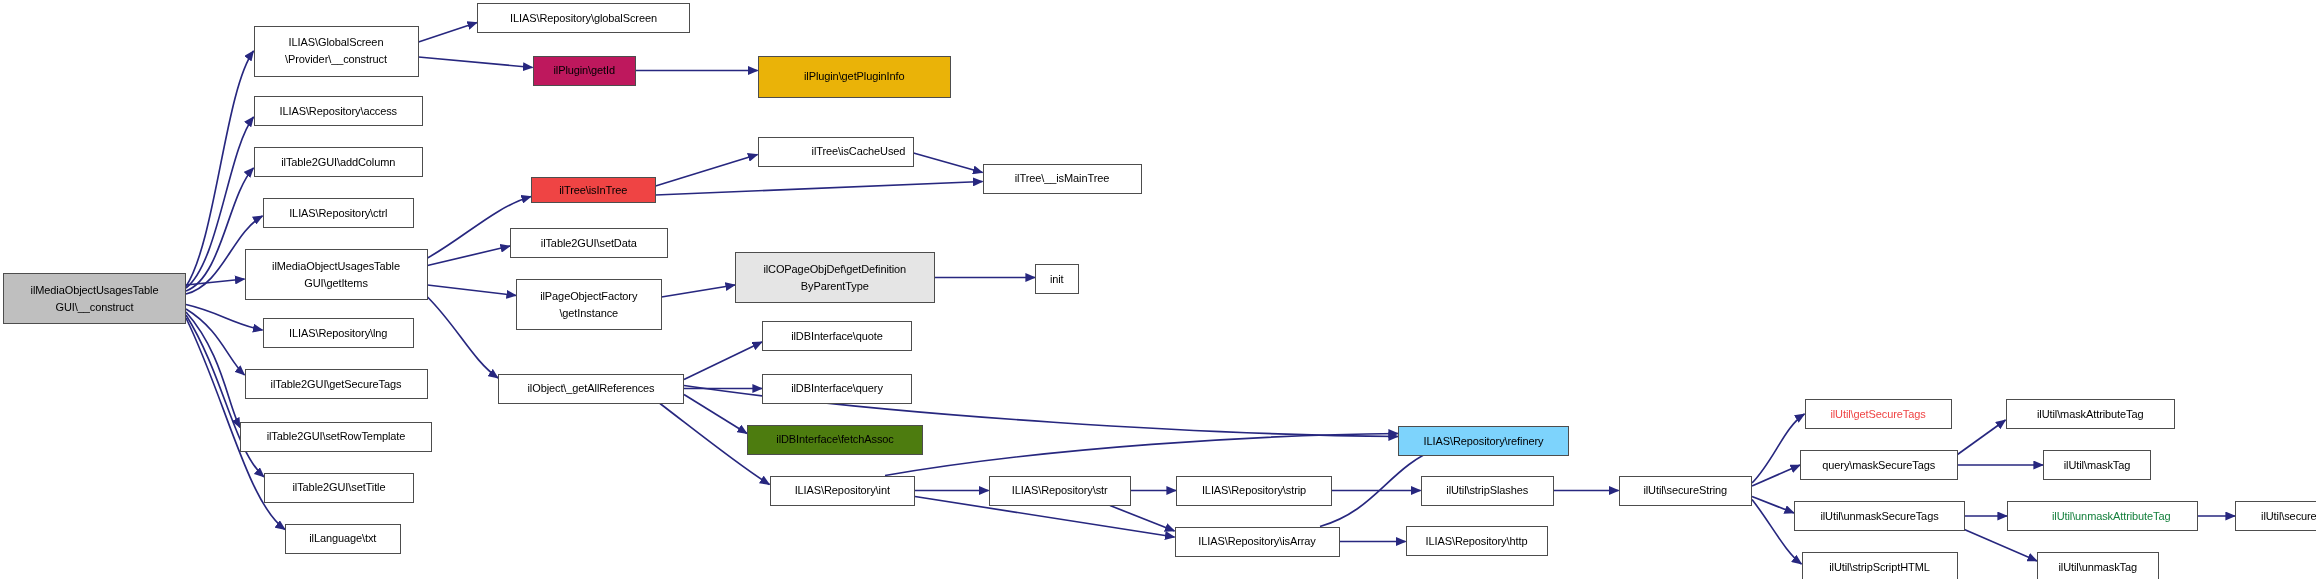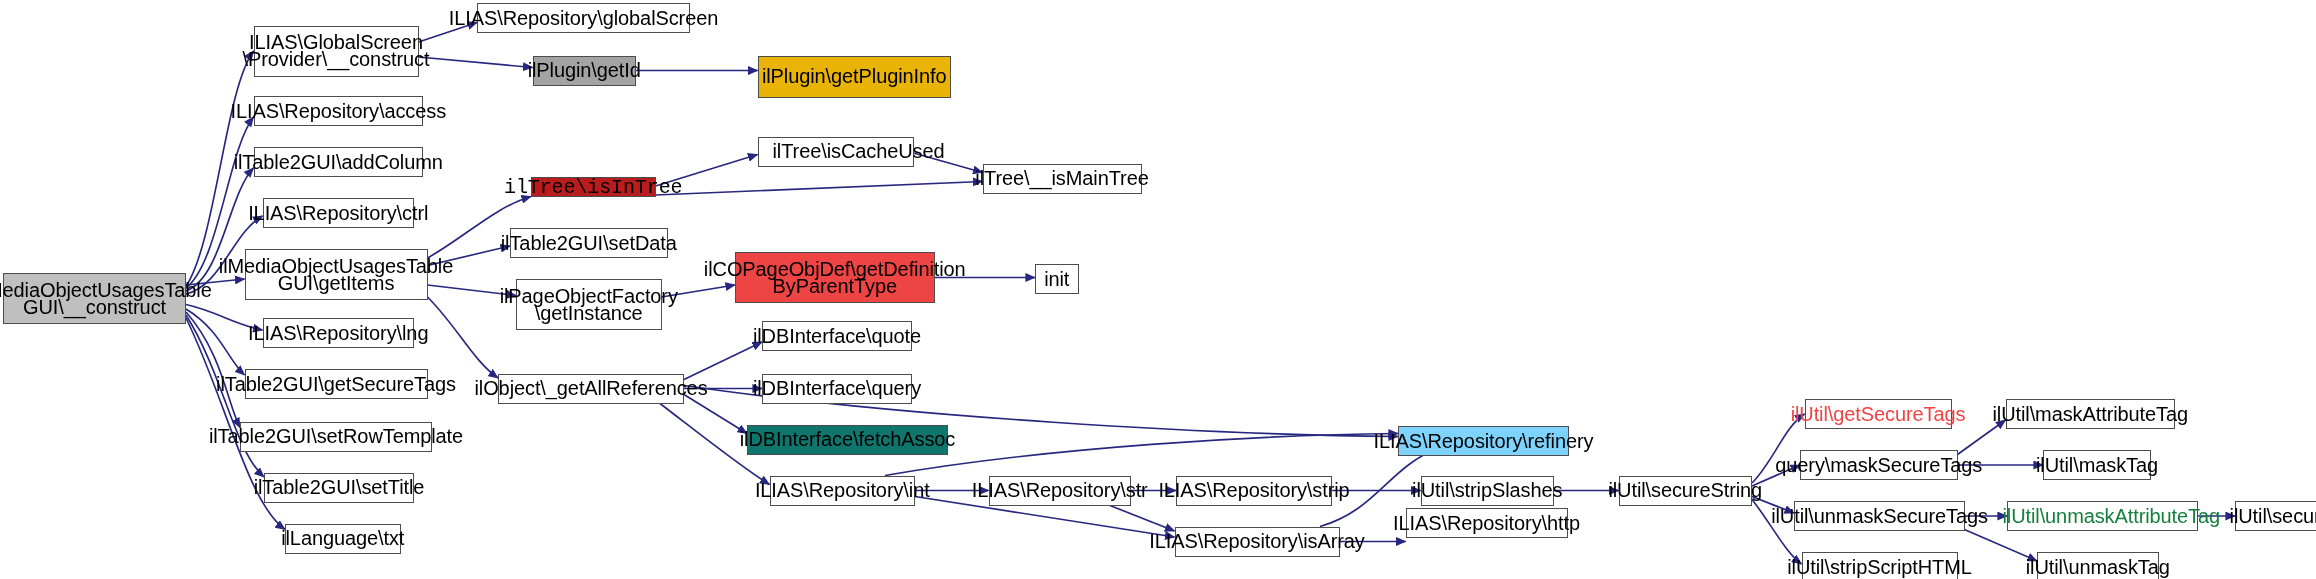--- a/index.html
+++ b/index.html
@@ -26,21 +26,21 @@
   .node {
     position: absolute;
     box-sizing: border-box;
     border: 1px solid #4d4d4d;
     background: #ffffff;
     color: #000000;
     display: flex;
     align-items: center;
     justify-content: center;
     text-align: center;
-    font-size: 20px;
+    font-size: 11px;
     line-height: 17px;
     letter-spacing: -0.1px;
     white-space: pre-line;
     z-index: 2;
   }
   .node.root {
     background: #bfbfbf;
     border: 1px solid #4d4d4d;
   }
 </style>
@@ -101,50 +101,50 @@
         <path d="M1305,351 L1358,374" fill="none" stroke="#27277f" stroke-width="1.1" marker-end="url(#arrowhead)"></path>
         <path d="M1465,344 L1490,344" fill="none" stroke="#27277f" stroke-width="1.1" marker-end="url(#arrowhead)"></path>
       </g>
   </svg>
   <div id="nodes">
       <div class="node root" title="ilMediaObjectUsagesTableGUI\__construct" style="left: 3px; top: 273px; width: 183px; height: 51px; border-color: rgb(77, 77, 77); background: rgb(191, 191, 191); color: rgb(0, 0, 0);"><span>ilMediaObjectUsagesTable
 GUI\__construct</span></div>
       <div class="node" title="ILIAS\GlobalScreen\Provider\__construct" style="left: 253.5px; top: 25.5px; width: 165px; height: 51px; border-color: rgb(77, 77, 77); background: rgb(255, 255, 255); color: rgb(0, 0, 0);"><span>ILIAS\GlobalScreen
 \Provider\__construct</span></div>
       <div class="node" title="ILIAS\Repository\globalScreen" style="left: 477px; top: 3px; width: 213px; height: 30px; border-color: rgb(77, 77, 77); background: rgb(255, 255, 255); color: rgb(0, 0, 0);"><span>ILIAS\Repository\globalScreen</span></div>
-      <div class="node" title="ilPlugin\getId" style="left: 532.5px; top: 55.5px; width: 103.5px; height: 30px; border-color: rgb(77, 77, 77); background: #a3a3a3; color: rgb(0, 0, 0);"><span>ilPlugin\getId</span></div>
+      <div class="node" title="ilPlugin\getId" style="left: 532.5px; top: 55.5px; width: 103.5px; height: 30px; border-color: rgb(77, 77, 77); background: #be185d; color: rgb(0, 0, 0);"><span>ilPlugin\getId</span></div>
       <div class="node" title="ilPlugin\getPluginInfo" style="left: 757.5px; top: 55.5px; width: 193.5px; height: 42px; border-color: rgb(77, 77, 77); background: #eab308; color: rgb(0, 0, 0);"><span>ilPlugin\getPluginInfo</span></div>
       <div class="node" title="ILIAS\Repository\access" style="left: 253.5px; top: 96px; width: 169.5px; height: 30px; border-color: rgb(77, 77, 77); background: rgb(255, 255, 255); color: rgb(0, 0, 0);"><span>ILIAS\Repository\access</span></div>
       <div class="node" title="ilTable2GUI\addColumn" style="left: 253.5px; top: 147px; width: 169.5px; height: 30px; border-color: rgb(77, 77, 77); background: rgb(255, 255, 255); color: rgb(0, 0, 0);"><span>ilTable2GUI\addColumn</span></div>
       <div class="node" title="ILIAS\Repository\ctrl" style="left: 262.5px; top: 198px; width: 151.5px; height: 30px; border-color: rgb(77, 77, 77); background: rgb(255, 255, 255); color: rgb(0, 0, 0);"><span>ILIAS\Repository\ctrl</span></div>
       <div class="node" title="ilMediaObjectUsagesTableGUI\getItems" style="left: 244.5px; top: 249px; width: 183px; height: 51px; border-color: rgb(77, 77, 77); background: rgb(255, 255, 255); color: rgb(0, 0, 0);"><span>ilMediaObjectUsagesTable
 GUI\getItems</span></div>
-      <div class="node" title="ilTree\isInTree" style="left: 531px; top: 177px; width: 124.5px; height: 20px; border-color: rgb(77, 77, 77); background: #b91c1c; color: rgb(0, 0, 0); font-family: Liberation Mono, monospace;"><span>ilTree\isInTree</span></div>
+      <div class="node" title="ilTree\isInTree" style="left: 531px; top: 177px; width: 124.5px; height: 26px; border-color: rgb(77, 77, 77); background: #ef4444; color: rgb(0, 0, 0);"><span>ilTree\isInTree</span></div>
       <div class="node" title="ilTree\isCacheUsed" style="left: 757.5px; top: 136.5px; width: 156px; height: 30px; border-color: rgb(77, 77, 77); background: rgb(255, 255, 255); color: rgb(0, 0, 0); padding-left: 46px;"><span>ilTree\isCacheUsed</span></div>
       <div class="node" title="ilTree\__isMainTree" style="left: 982.5px; top: 163.5px; width: 159px; height: 30px; border-color: rgb(77, 77, 77); background: rgb(255, 255, 255); color: rgb(0, 0, 0);"><span>ilTree\__isMainTree</span></div>
       <div class="node" title="ilTable2GUI\setData" style="left: 510px; top: 228px; width: 157.5px; height: 30px; border-color: rgb(77, 77, 77); background: rgb(255, 255, 255); color: rgb(0, 0, 0);"><span>ilTable2GUI\setData</span></div>
       <div class="node" title="ilPageObjectFactory\getInstance" style="left: 516px; top: 279px; width: 145.5px; height: 51px; border-color: rgb(77, 77, 77); background: rgb(255, 255, 255); color: rgb(0, 0, 0);"><span>ilPageObjectFactory
 \getInstance</span></div>
-      <div class="node" title="ilCOPageObjDef\getDefinitionByParentType" style="left: 735px; top: 252px; width: 199.5px; height: 51px; border-color: rgb(77, 77, 77); background: #ef4444; color: rgb(0, 0, 0);"><span>ilCOPageObjDef\getDefinition
+      <div class="node" title="ilCOPageObjDef\getDefinitionByParentType" style="left: 735px; top: 252px; width: 199.5px; height: 51px; border-color: rgb(77, 77, 77); background: #e5e5e5; color: rgb(0, 0, 0);"><span>ilCOPageObjDef\getDefinition
 ByParentType</span></div>
       <div class="node" title="init" style="left: 1035px; top: 264px; width: 43.5px; height: 30px; border-color: rgb(77, 77, 77); background: rgb(255, 255, 255); color: rgb(0, 0, 0);"><span>init</span></div>
       <div class="node" title="ILIAS\Repository\lng" style="left: 262.5px; top: 318px; width: 151.5px; height: 30px; border-color: rgb(77, 77, 77); background: rgb(255, 255, 255); color: rgb(0, 0, 0);"><span>ILIAS\Repository\lng</span></div>
       <div class="node" title="ilTable2GUI\setFormAction" style="left: 244.5px; top: 369px; width: 183px; height: 30px; border-color: rgb(77, 77, 77); background: rgb(255, 255, 255); color: rgb(0, 0, 0);"><span>ilTable2GUI\getSecureTags</span></div>
       <div class="node" title="ilTable2GUI\setRowTemplate" style="left: 240px; top: 421.5px; width: 192px; height: 30px; border-color: rgb(77, 77, 77); background: rgb(255, 255, 255); color: rgb(0, 0, 0);"><span>ilTable2GUI\setRowTemplate</span></div>
       <div class="node" title="ilTable2GUI\setTitle" style="left: 264px; top: 472.5px; width: 150px; height: 30px; border-color: rgb(77, 77, 77); background: rgb(255, 255, 255); color: rgb(0, 0, 0);"><span>ilTable2GUI\setTitle</span></div>
       <div class="node" title="ilLanguage\txt" style="left: 285px; top: 523.5px; width: 115.5px; height: 30px; border-color: rgb(77, 77, 77); background: rgb(255, 255, 255); color: rgb(0, 0, 0);"><span>ilLanguage\txt</span></div>
       <div class="node" title="ilObject\_getAllReferences" style="left: 498px; top: 373.5px; width: 186px; height: 30px; border-color: rgb(77, 77, 77); background: rgb(255, 255, 255); color: rgb(0, 0, 0);"><span>ilObject\_getAllReferences</span></div>
       <div class="node" title="ilDBInterface\quote" style="left: 762px; top: 321px; width: 150px; height: 30px; border-color: rgb(77, 77, 77); background: rgb(255, 255, 255); color: rgb(0, 0, 0);"><span>ilDBInterface\quote</span></div>
       <div class="node" title="ilDBInterface\query" style="left: 762px; top: 373.5px; width: 150px; height: 30px; border-color: rgb(77, 77, 77); background: rgb(255, 255, 255); color: rgb(0, 0, 0);"><span>ilDBInterface\query</span></div>
-      <div class="node" title="ilDBInterface\fetchAssoc" style="left: 747px; top: 424.5px; width: 201px; height: 30px; border-color: rgb(77, 77, 77); background: #0f766e; color: rgb(0, 0, 0);"><span>ilDBInterface\fetchAssoc</span></div>
+      <div class="node" title="ilDBInterface\fetchAssoc" style="left: 747px; top: 424.5px; width: 176px; height: 30px; border-color: rgb(77, 77, 77); background: #4d7c0f; color: rgb(0, 0, 0);"><span>ilDBInterface\fetchAssoc</span></div>
       <div class="node" title="ILIAS\Repository\int" style="left: 769.5px; top: 475.5px; width: 145.5px; height: 30px; border-color: rgb(77, 77, 77); background: rgb(255, 255, 255); color: rgb(0, 0, 0);"><span>ILIAS\Repository\int</span></div>
       <div class="node" title="ILIAS\Repository\str" style="left: 988.5px; top: 475.5px; width: 142.5px; height: 30px; border-color: rgb(77, 77, 77); background: rgb(255, 255, 255); color: rgb(0, 0, 0);"><span>ILIAS\Repository\str</span></div>
       <div class="node" title="ILIAS\Repository\strip" style="left: 1176px; top: 475.5px; width: 156px; height: 30px; border-color: rgb(77, 77, 77); background: rgb(255, 255, 255); color: rgb(0, 0, 0);"><span>ILIAS\Repository\strip</span></div>
       <div class="node" title="ILIAS\Repository\isArray" style="left: 1174.5px; top: 526.5px; width: 165px; height: 30px; border-color: rgb(77, 77, 77); background: rgb(255, 255, 255); color: rgb(0, 0, 0);"><span>ILIAS\Repository\isArray</span></div>
-      <div class="node" title="ILIAS\Repository\http" style="left: 1405.5px; top: 508px; width: 162px; height: 30px; border-color: rgb(77, 77, 77); background: rgb(255, 255, 255); color: rgb(0, 0, 0);"><span>ILIAS\Repository\http</span></div>
+      <div class="node" title="ILIAS\Repository\http" style="left: 1405.5px; top: 526px; width: 142px; height: 30px; border-color: rgb(77, 77, 77); background: rgb(255, 255, 255); color: rgb(0, 0, 0);"><span>ILIAS\Repository\http</span></div>
       <div class="node" title="ILIAS\Repository\refinery" style="left: 1398px; top: 426px; width: 171px; height: 30px; border-color: rgb(77, 77, 77); background: #7dd3fc; color: rgb(0, 0, 0);"><span>ILIAS\Repository\refinery</span></div>
       <div class="node" title="ilUtil\stripSlashes" style="left: 1420.5px; top: 475.5px; width: 133.5px; height: 30px; border-color: rgb(77, 77, 77); background: rgb(255, 255, 255); color: rgb(0, 0, 0);"><span>ilUtil\stripSlashes</span></div>
       <div class="node" title="ilUtil\secureString" style="left: 1618.5px; top: 475.5px; width: 133.5px; height: 30px; border-color: rgb(77, 77, 77); background: rgb(255, 255, 255); color: rgb(0, 0, 0);"><span>ilUtil\secureString</span></div>
       <div class="node" title="ilUtil\getSecureTags" style="left: 1804.5px; top: 399px; width: 147px; height: 30px; border-color: rgb(77, 77, 77); background: rgb(255, 255, 255); color: #ef4444;"><span>ilUtil\getSecureTags</span></div>
       <div class="node" title="ilUtil\maskSecureTags" style="left: 1800px; top: 450px; width: 157.5px; height: 30px; border-color: rgb(77, 77, 77); background: rgb(255, 255, 255); color: rgb(0, 0, 0);"><span>query\maskSecureTags</span></div>
       <div class="node" title="ilUtil\unmaskSecureTags" style="left: 1794px; top: 501px; width: 171px; height: 30px; border-color: rgb(77, 77, 77); background: rgb(255, 255, 255); color: rgb(0, 0, 0);"><span>ilUtil\unmaskSecureTags</span></div>
       <div class="node" title="ilUtil\stripScriptHTML" style="left: 1801.5px; top: 552px; width: 156px; height: 30px; border-color: rgb(77, 77, 77); background: rgb(255, 255, 255); color: rgb(0, 0, 0);"><span>ilUtil\stripScriptHTML</span></div>
       <div class="node" title="ilUtil\maskAttributeTag" style="left: 2005.5px; top: 399px; width: 169.5px; height: 30px; border-color: rgb(77, 77, 77); background: rgb(255, 255, 255); color: rgb(0, 0, 0);"><span>ilUtil\maskAttributeTag</span></div>
       <div class="node" title="ilUtil\maskTag" style="left: 2043px; top: 450px; width: 108px; height: 30px; border-color: rgb(77, 77, 77); background: rgb(255, 255, 255); color: rgb(0, 0, 0);"><span>ilUtil\maskTag</span></div>
       <div class="node" title="ilUtil\unmaskAttributeTag" style="left: 2007px; top: 501px; width: 190.5px; height: 30px; border-color: rgb(77, 77, 77); background: rgb(255, 255, 255); color: #15803d; padding-left: 18px;"><span>ilUtil\unmaskAttributeTag</span></div>

